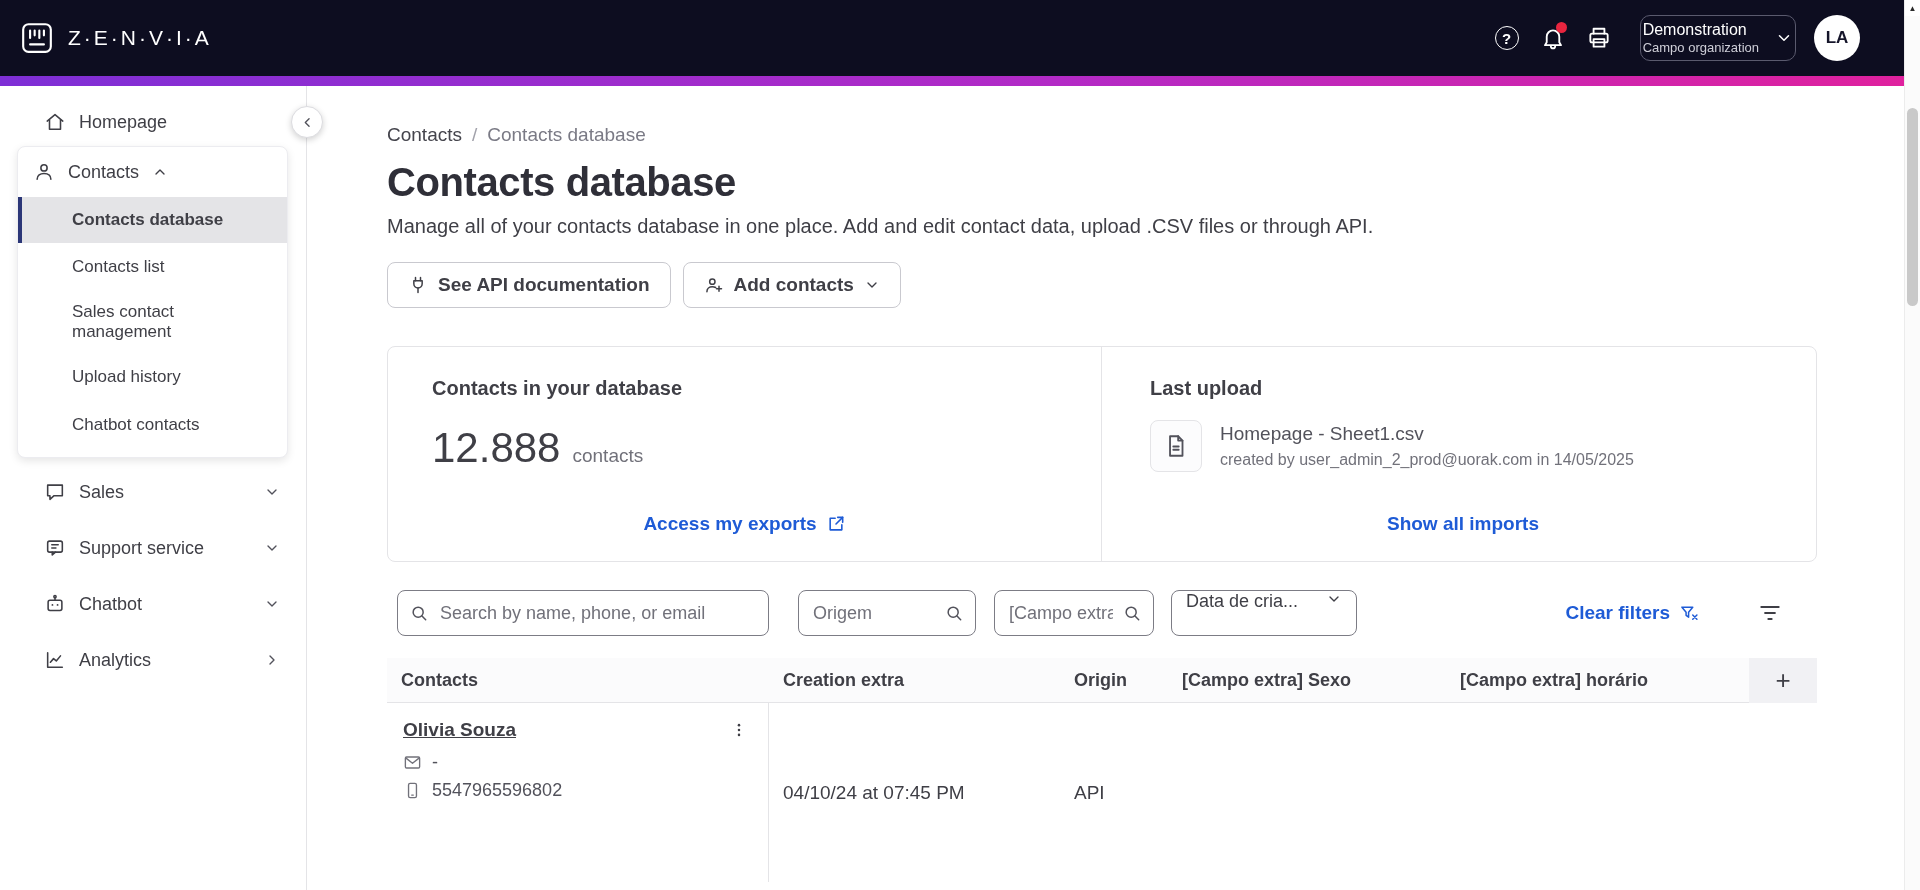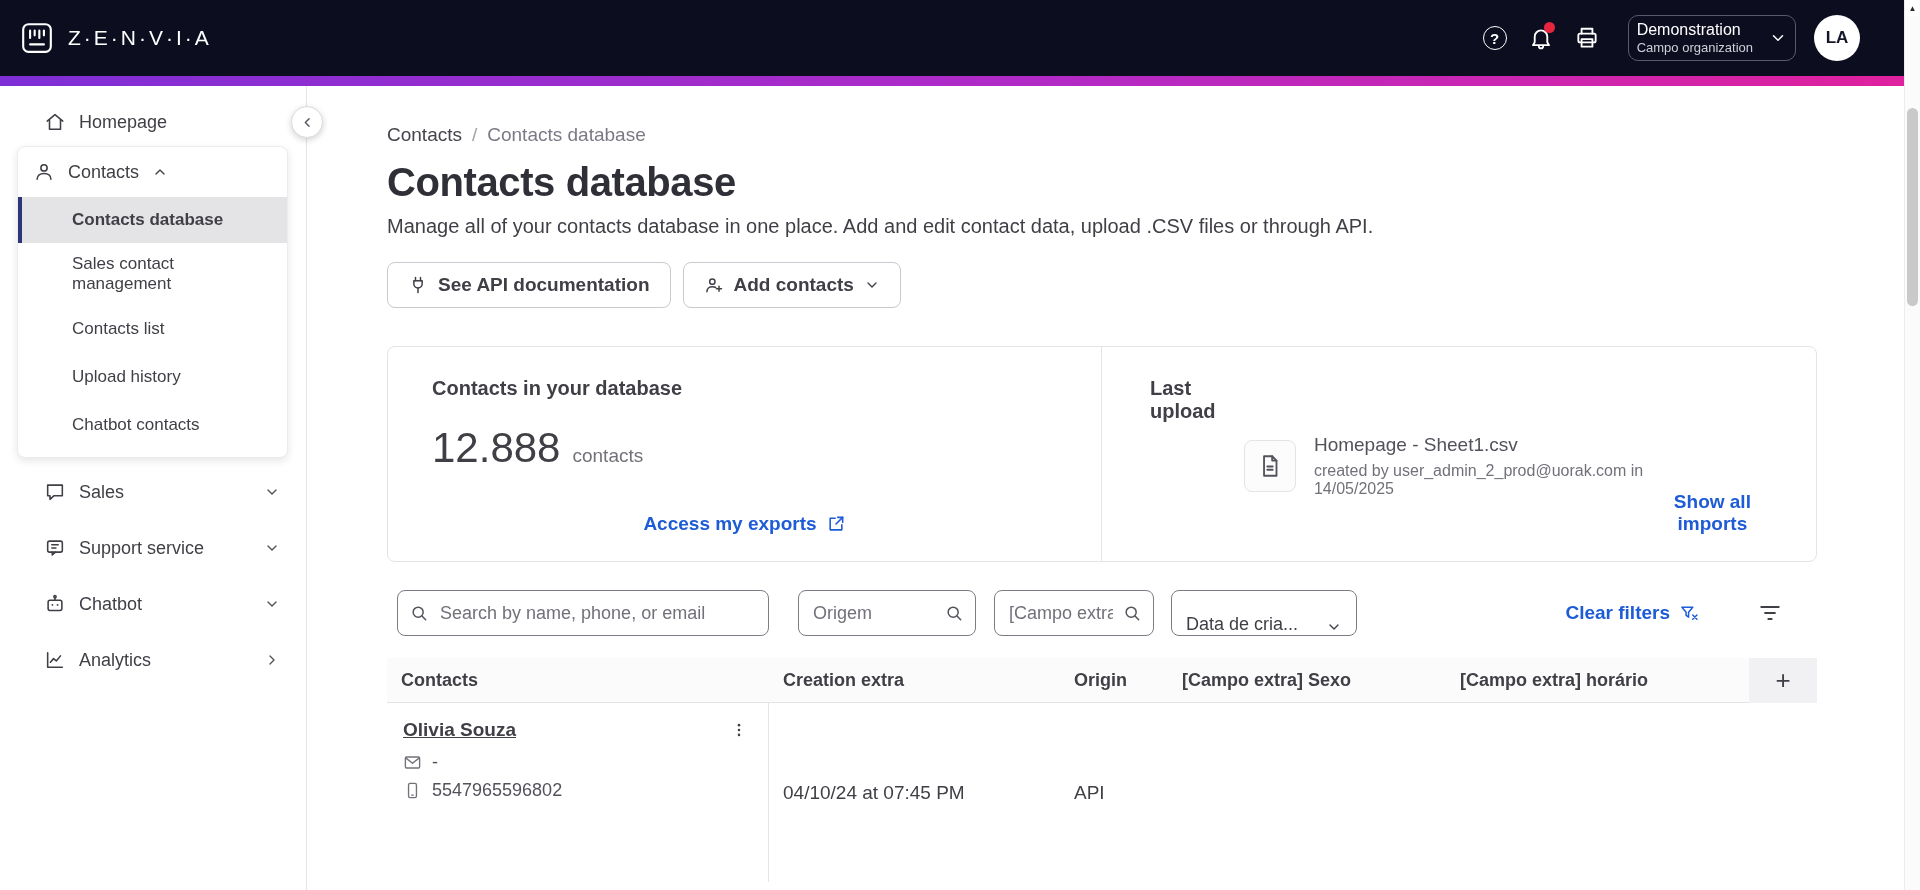--- a/index.html
+++ b/index.html
@@ -15,21 +15,21 @@
   .brand-mark{color:#fff}
   .wordmark{font-size:21px;letter-spacing:3px;font-weight:400;color:#fff}
   .topbar-right{margin-left:auto;display:flex;align-items:center}
   .icon-btn{width:46px;height:46px;display:flex;align-items:center;justify-content:center;
     position:relative;color:#fff;cursor:pointer;background:none;border:none}
   .help-glyph{width:24px;height:24px;border:1.8px solid #fff;border-radius:50%;
     display:flex;align-items:center;justify-content:center;font-size:15px;font-weight:700;color:#fff}
   .notif-dot{position:absolute;top:7px;right:9px;width:11px;height:11px;border-radius:50%;
     background:var(--notif)}
   .org-btn{height:46px;border:1px solid #5a5a6e;border-radius:10px;background:none;
-    display:flex;align-items:center;gap:16px;padding:0 8px;margin-left:18px;cursor:pointer;color:#fff}
+    display:flex;align-items:center;gap:16px;padding:0 2px;margin-left:18px;cursor:pointer;color:#fff}
   .org-text{display:flex;flex-direction:column;align-items:flex-start;line-height:1.25}
   .org-name{font-size:16px;color:#fff}
   .org-sub{font-size:13px;color:#cfcfd8}
   .avatar{width:46px;height:46px;border-radius:50%;background:#fff;color:#15152a;
     font-weight:700;font-size:17px;display:flex;align-items:center;justify-content:center;
     margin-left:18px;cursor:pointer;border:none}
   .gradbar{position:absolute;top:76px;left:0;width:1920px;height:10px;
     background:linear-gradient(90deg,var(--grad_a),var(--grad_b) 55%,var(--grad_c))}
 
   
@@ -64,21 +64,21 @@
   .subtitle{margin-top:10px;font-size:20px;color:#3f3f46}
 
   .toolbar{margin-top:24px;display:flex;gap:12px}
   .btn{height:46px;border:1px solid #c9c9cf;border-radius:8px;background:#fff;cursor:pointer;
     display:flex;align-items:center;gap:10px;padding:0 20px;font-size:19px;font-weight:700;
     color:#3f3f46;font-family:inherit}
 
   .stats-card{margin-top:38px;height:216px;border:1px solid var(--border);border-radius:8px;display:flex}
   .stats-left{width:713px;padding:30px 44px 26px;display:flex;flex-direction:column}
   .stats-right{flex:1;border-left:1px solid var(--border);padding:30px 40px 26px 48px;
-    display:flex;flex-direction:row}
+    display:flex;flex-direction:column}
   .stats-title{font-size:20px;font-weight:700;color:#3f3f46}
   .count-row{margin-top:24px;display:flex;align-items:baseline;gap:12px}
   .count{font-size:42px;color:#3f3f46}
   .count-unit{font-size:19px;color:#71717a}
   .card-link{margin:auto auto 0;display:flex;align-items:center;gap:9px;color:var(--accent);
     font-size:19px;font-weight:700;cursor:pointer;background:none;border:none;font-family:inherit}
   .upload-row{margin-top:20px;display:flex;gap:18px;align-items:center}
   .file-box{width:52px;height:52px;border:1px solid var(--border);border-radius:8px;background:#fcfcfd;
     display:flex;align-items:center;justify-content:center;color:#52525b;flex:0 0 auto}
   .file-name{font-size:19px;color:#52525b}
@@ -90,21 +90,21 @@
     font-family:inherit;outline:none;width:100%;background:#fff}
   .f-input::placeholder{color:#71717a}
   .search-wrap{width:372px;margin-left:10px}
   .search-wrap .f-input{padding:0 12px 0 42px}
   .icon-in-left{position:absolute;left:12px;top:13px;color:#52525b}
   .icon-in-right{position:absolute;right:12px;top:13px;color:#52525b}
   .origem-wrap{width:178px;margin-left:29px}
   .origem-wrap .f-input,.campo-wrap .f-input{padding:0 40px 0 14px}
   .campo-wrap{width:160px;margin-left:18px}
   .date-btn{width:186px;height:46px;margin-left:17px;border:1px solid #7c7c85;border-radius:8px;
-    background:#fff;display:flex;align-items:flex-end;justify-content:space-between;padding:0 14px;
+    background:#fff;display:flex;align-items:flex-start;justify-content:space-between;padding:0 14px;
     font-size:18px;color:#3f3f46;cursor:pointer;font-family:inherit}
   .clear-btn{margin-left:auto;display:flex;align-items:center;gap:9px;color:var(--accent);
     font-size:19px;font-weight:700;cursor:pointer;background:none;border:none;font-family:inherit}
   .filter-list-btn{margin-left:58px;background:none;border:none;cursor:pointer;color:#3f3f46}
 
   .table{margin-top:22px}
   .thead,.trow{display:grid;grid-template-columns:382px 291px 108px 278px 303px 68px}
   .thead{height:45px;background:#fbfbfc;border-bottom:1px solid var(--border);align-items:center}
   .th{font-size:18px;font-weight:700;color:#3f3f46;padding-left:14px;white-space:nowrap}
   .th-add{height:45px;background:#f1f1f4;display:flex;align-items:center;justify-content:center;
@@ -199,22 +199,22 @@
         </svg>
       </span>
       <span>Contacts</span>
       <span class="chev">
         <svg width="16" height="16" viewBox="0 0 24 24" fill="none" stroke="currentColor" stroke-width="2" stroke-linecap="round" stroke-linejoin="round">
           <path d="M6 15l6-6 6 6"></path>
         </svg>
       </span>
     </div>
     <div class="sub-item selected">Contacts database</div>
+    <div class="sub-item">Contacts list</div>
     <div class="sub-item tall">Sales contact management</div>
-    <div class="sub-item">Contacts list</div>
     <div class="sub-item">Upload history</div>
     <div class="sub-item">Chatbot contacts</div>
   </div>
 
   <div class="side-item">
     <span class="side-icon">
       <svg width="22" height="22" viewBox="0 0 24 24" fill="none" stroke="currentColor" stroke-width="1.7" stroke-linecap="round" stroke-linejoin="round">
         <path d="M4 4.5h16V16h-9l-4.5 4v-4H4z"></path>
       </svg>
     </span>

